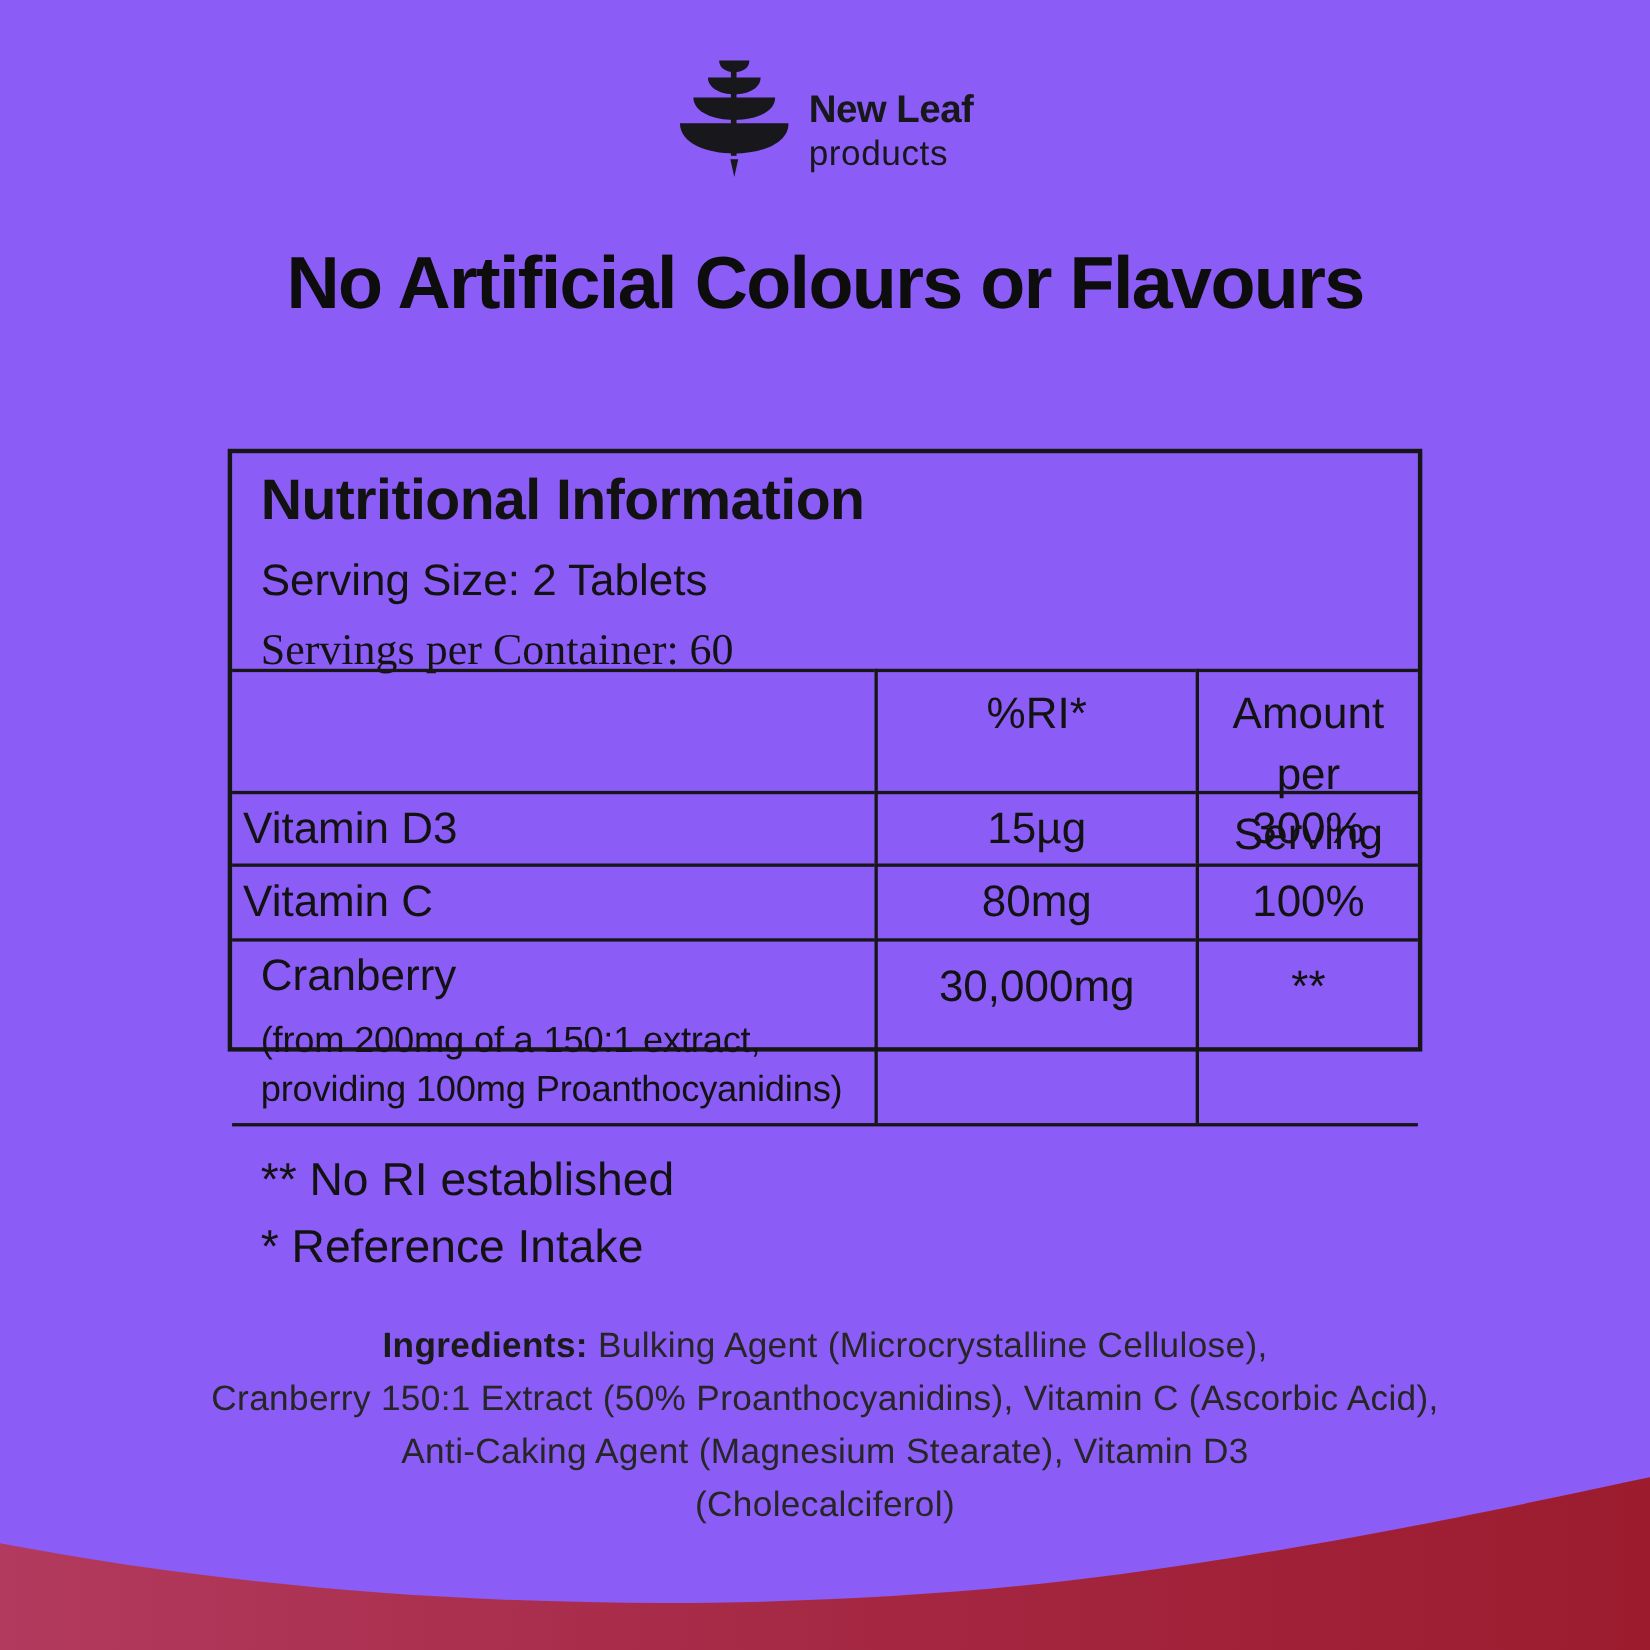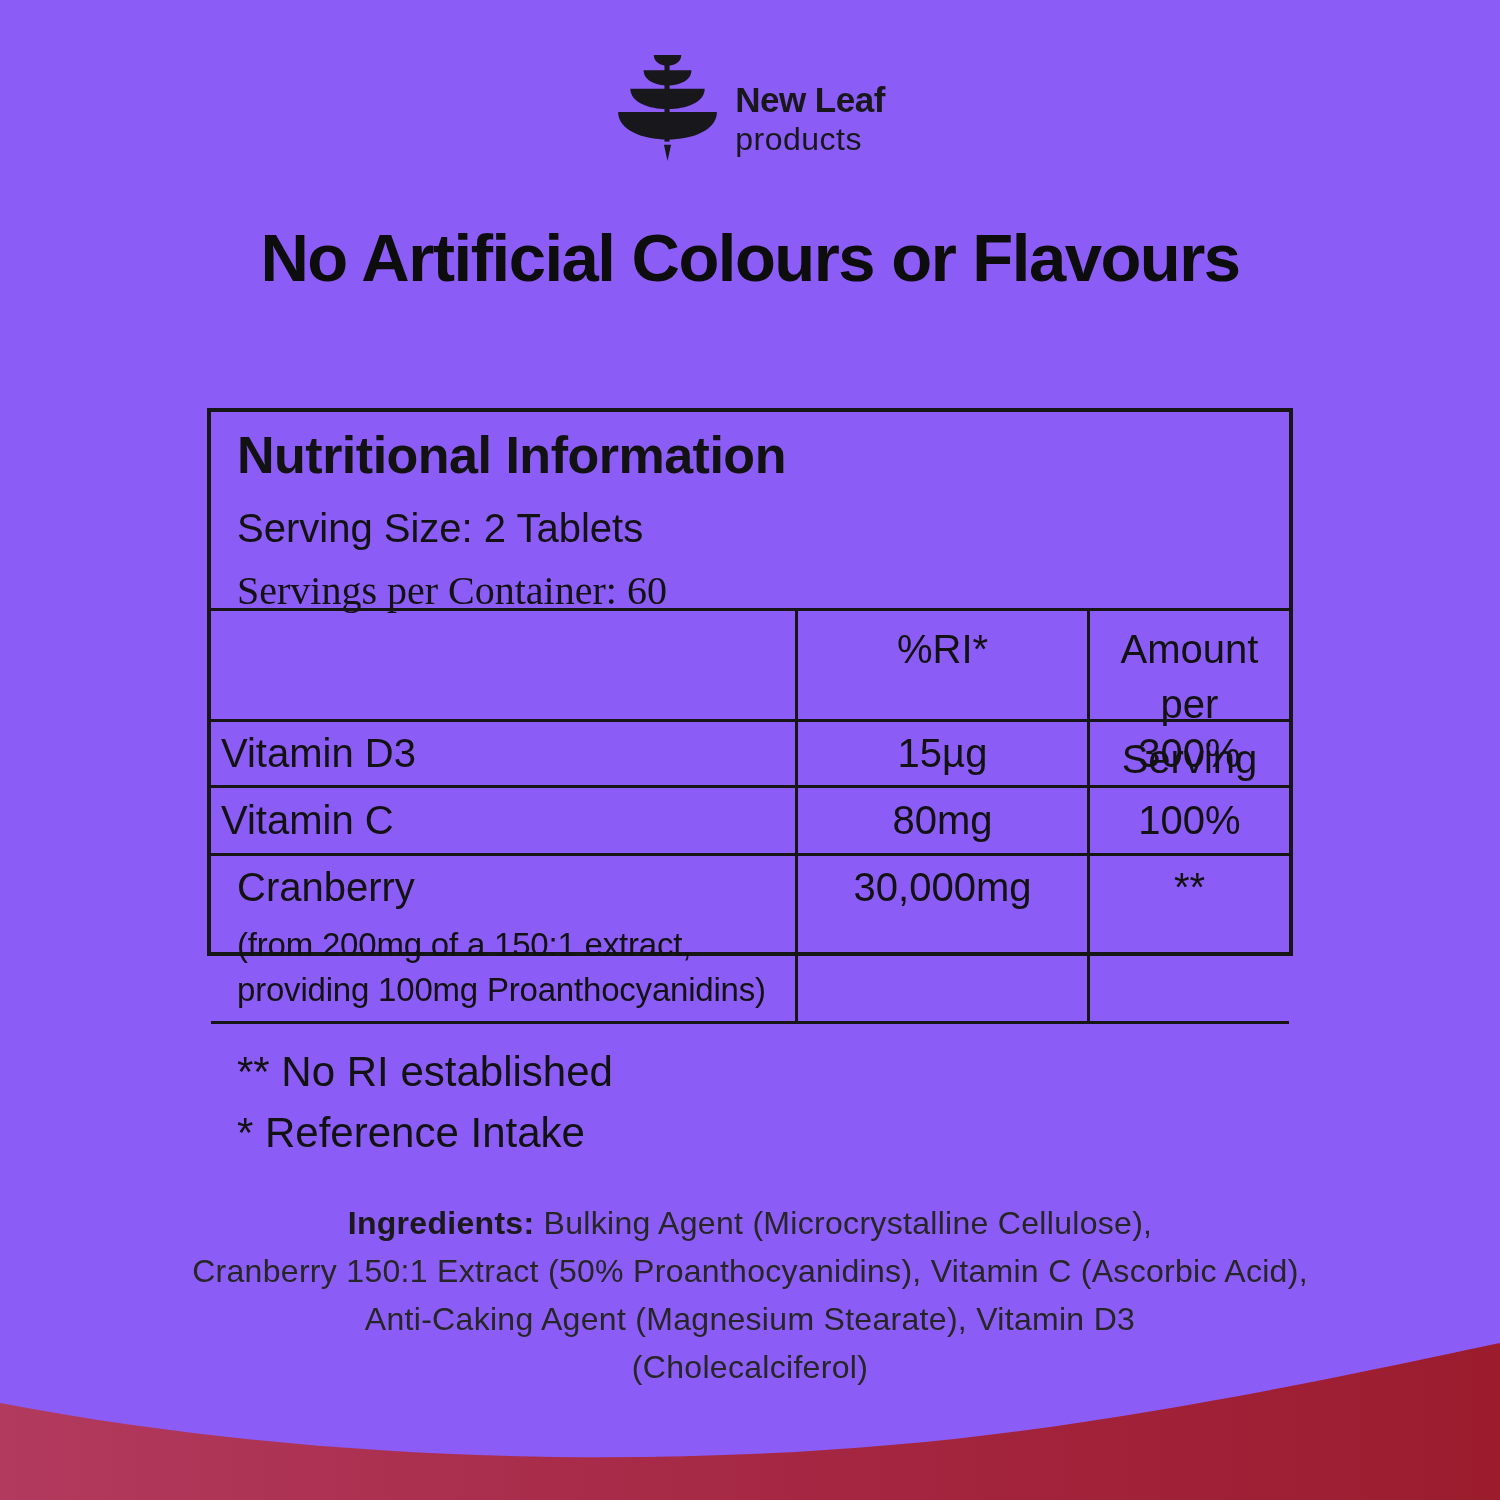--- a/index.html
+++ b/index.html
@@ -37,21 +37,21 @@
   .title-block { padding:13px 26px 0 26px; }
   .tbl-title { font-size:52px; font-weight:700; letter-spacing:-0.5px; }
   .serving-line { font-size:40px; margin-top:21px; }
   .serving-line2 { font-size:40px; margin-top:16px;font-family:Liberation Serif, serif; }
 
   .hcell { display:flex; flex-direction:column; align-items:center;
            padding-top:11px; font-size:40px; line-height:55px; text-align:center; }
 
   .name-cell { display:flex; align-items:center; padding-left:10px; font-size:40px; }
   .val-cell  { display:flex; align-items:center; justify-content:center; font-size:40px; }
-  .cell-top  { align-items:flex-start; padding-top:9px; }
+  .cell-top  { align-items:flex-start; padding-top:19px; }
 
   .cran-block { padding:9px 10px 0 26px; font-size:40px; }
   .cran-detail { font-size:33px; line-height:45px; margin-top:12px; letter-spacing:-0.2px; }
 
   .footnote-block { padding:17px 26px 0 26px; font-size:42px; line-height:61px; }
 
   
   .ingredients { position:absolute; top:1199px; left:50%; transform:translateX(-50%);
                  width:1340px; text-align:center; font-size:32px; line-height:48px;
                  letter-spacing:0.3px; color:#262626; }

